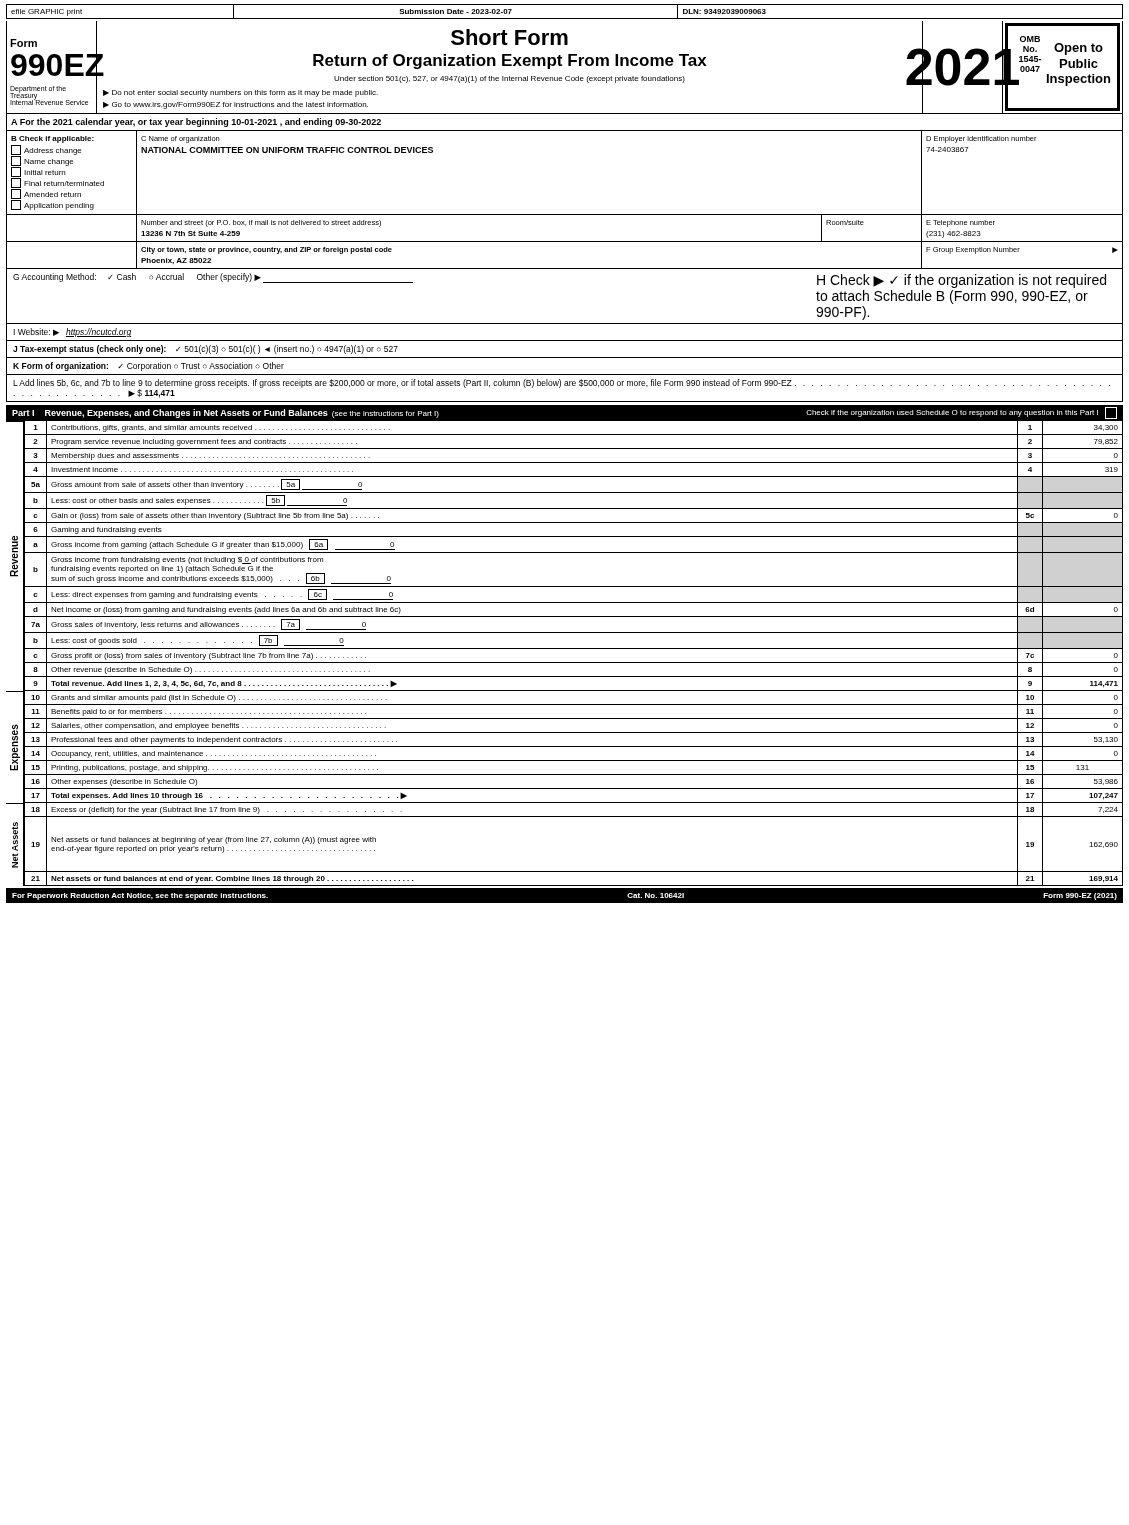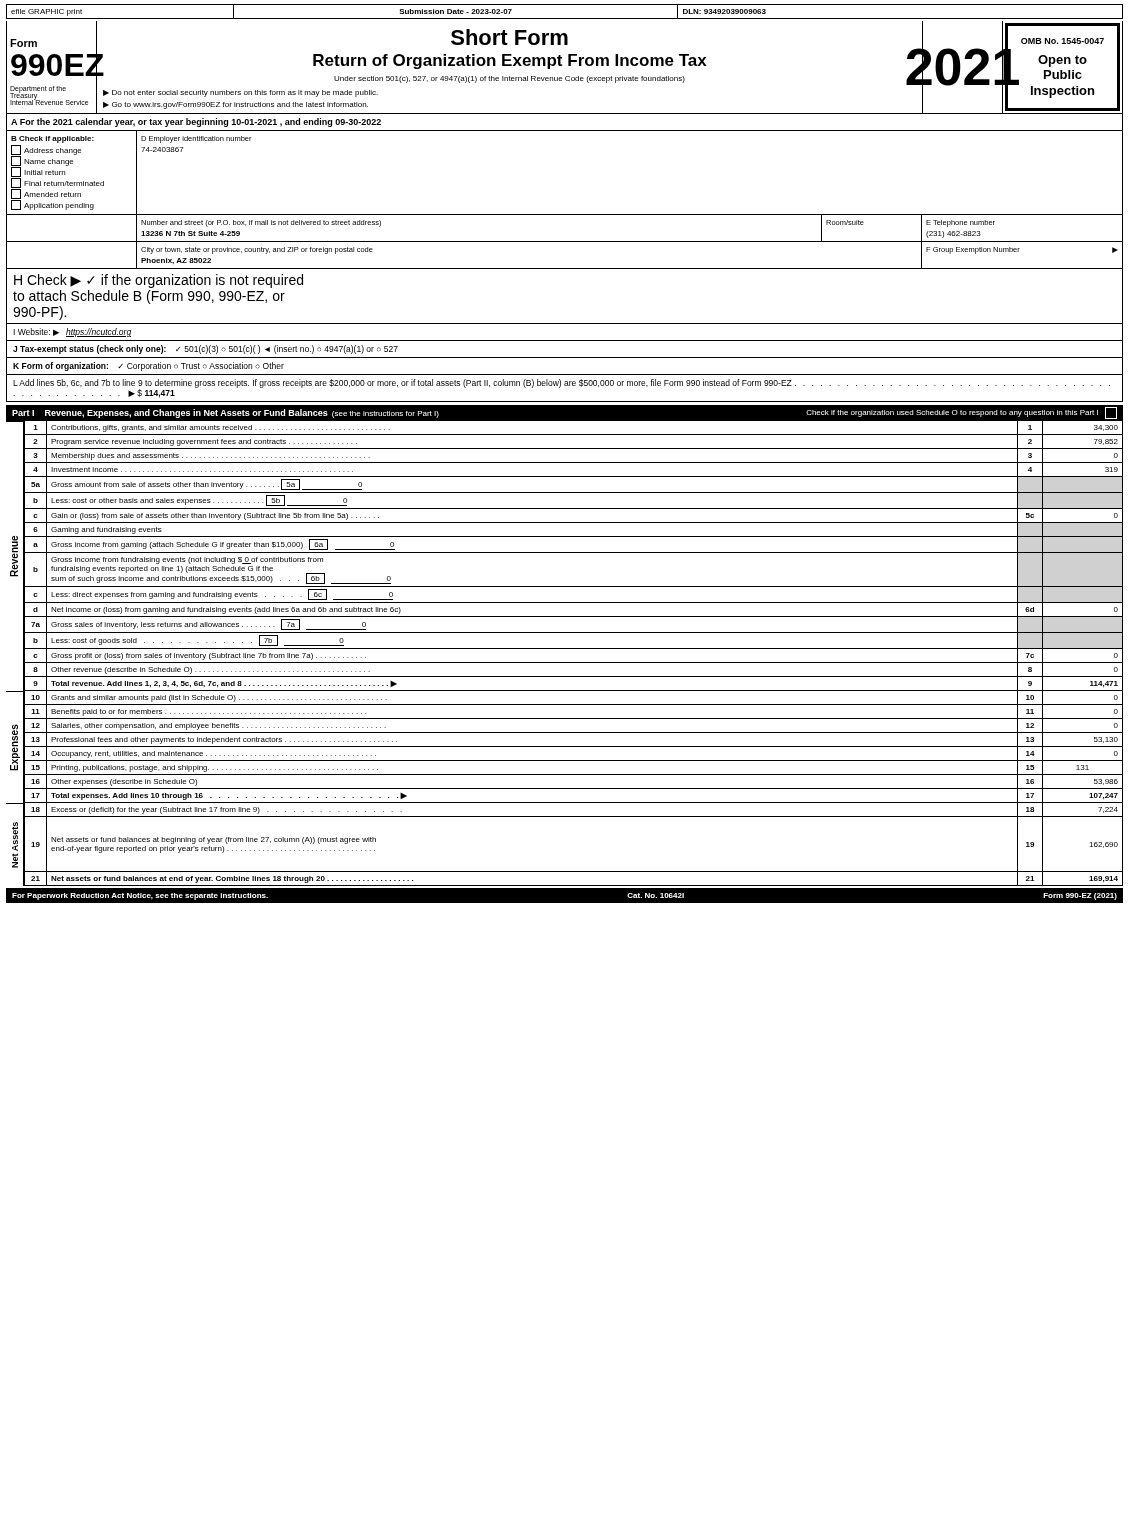--- a/index.html
+++ b/index.html
@@ -47,21 +47,21 @@
       <div style="font-size:8px; margin-top:5px; text-align:left;">
         <span>▶ Do not enter social security numbers on this form as it may be made public.</span>
       </div>
       <div style="font-size:8px; margin-top:3px; text-align:left;">
         <span>▶ Go to www.irs.gov/Form990EZ for instructions and the latest information.</span>
       </div>
     </div>
 
     <div style="width:80px; border-right:1px solid black; display:flex; align-items:center; justify-content:center; font-size:52px; font-weight:bold;">2021</div>
 
-    <div style="width:115px; padding:8px 6px; text-align:center; border:3px solid black; margin:2px; display:flex; flex-direction:column; justify-content:center;">
+    <div style="width:115px; padding:8px 6px; text-align:center; border:3px solid black; margin:2px; display:flex; justify-content:center;">
       <div style="font-size:9px; font-weight:bold;">OMB No. 1545-0047</div>
       <div style="font-size:13px; font-weight:bold; margin-top:6px; line-height:1.2;">
         Open to<br>Public<br>Inspection
       </div>
     </div>
   </div>
 
   <div style="border:1px solid black; border-top:none; padding:3px 4px; font-size:9px; font-weight:bold;">
     <span>A  For the 2021 calendar year, or tax year beginning 10-01-2021 , and ending 09-30-2022</span>
   </div>
@@ -88,20 +88,24 @@
           <span>Final return/terminated</span>
         </div>
         <div style="display:flex; align-items:center; gap:3px; margin:1px 0;">
           <span style="width:10px;height:10px;border:1px solid black;display:inline-block;"></span>
           <span>Amended return</span>
         </div>
         <div style="display:flex; align-items:center; gap:3px; margin:1px 0;">
           <span style="width:10px;height:10px;border:1px solid black;display:inline-block;"></span>
           <span>Application pending</span>
         </div>
+      </div>
+      <div style="flex:1; border-right:1px solid black; padding:3px 4px; font-size:8px;">
+        <div style="font-size:7.5px;">C Name of organization</div>
+        <div style="font-weight:bold; font-size:9px; margin-top:2px;">NATIONAL COMMITTEE ON UNIFORM TRAFFIC CONTROL DEVICES</div>
       </div>
       <div style="width:200px; padding:3px 4px; font-size:8px;">
         <div style="font-size:7.5px;">D Employer identification number</div>
         <div style="margin-top:2px;">74-2403867</div>
       </div>
     </div>
 
     <div style="display:flex; border-bottom:1px solid black;">
       <div style="width:130px; border-right:1px solid black; padding:3px 4px; font-size:8px;"></div>
       <div style="flex:1; border-right:1px solid black; padding:3px 4px; font-size:8px;">
@@ -113,34 +117,41 @@
       </div>
       <div style="width:200px; padding:3px 4px; font-size:8px;">
         <div style="font-size:7.5px;">E Telephone number</div>
         <div style="margin-top:2px;">(231) 462-8823</div>
       </div>
     </div>
 
     <div style="display:flex;">
       <div style="width:130px; border-right:1px solid black; padding:3px 4px; font-size:8px;"></div>
       <div style="flex:1; border-right:1px solid black; padding:3px 4px; font-size:8px;">
-        <div style="font-size:7.5px;">City or town, state or province, country, and ZIP or foreign postal code</div>
+        <div style="font-size:7.5px;font-weight:bold;">City or town, state or province, country, and ZIP or foreign postal code</div>
         <div style="font-weight:bold; margin-top:2px;">Phoenix, AZ  85022</div>
       </div>
       <div style="width:200px; padding:3px 4px; font-size:8px;">
         <div style="font-size:7.5px; display:flex; justify-content:space-between;">
           <span>F Group Exemption Number</span>
           <span>▶</span>
         </div>
         <div style="margin-top:2px;">&nbsp;</div>
       </div>
     </div>
   </div>
 
   <div style="border:1px solid black; border-top:none; padding:3px 6px; font-size:8.5px; display:flex; justify-content:space-between;">
+    <div>
+      <span>G Accounting Method:</span>
+      <span style="margin-left:8px;">✓ Cash</span>
+      <span style="margin-left:10px;">○ Accrual</span>
+      <span style="margin-left:10px;">Other (specify) ▶</span>
+      <span style="display:inline-block; width:150px; border-bottom:1px solid black;">&nbsp;</span>
+    </div>
     <div style="width:300px; font-size:14px;">H  Check ▶  ✓ if the organization is not required to attach Schedule B (Form 990, 990-EZ, or 990-PF).</div>
   </div>
 
   <div style="border:1px solid black; border-top:none; padding:3px 6px; font-size:8.5px;">
     <span>I Website: ▶</span>
     <span style="font-style:italic; text-decoration:underline; margin-left:4px;">https://ncutcd.org</span>
   </div>
 
   <div style="border:1px solid black; border-top:none; padding:3px 6px; font-size:8.5px;">
     <span style="font-weight:bold;">J Tax-exempt status (check only one):</span>

